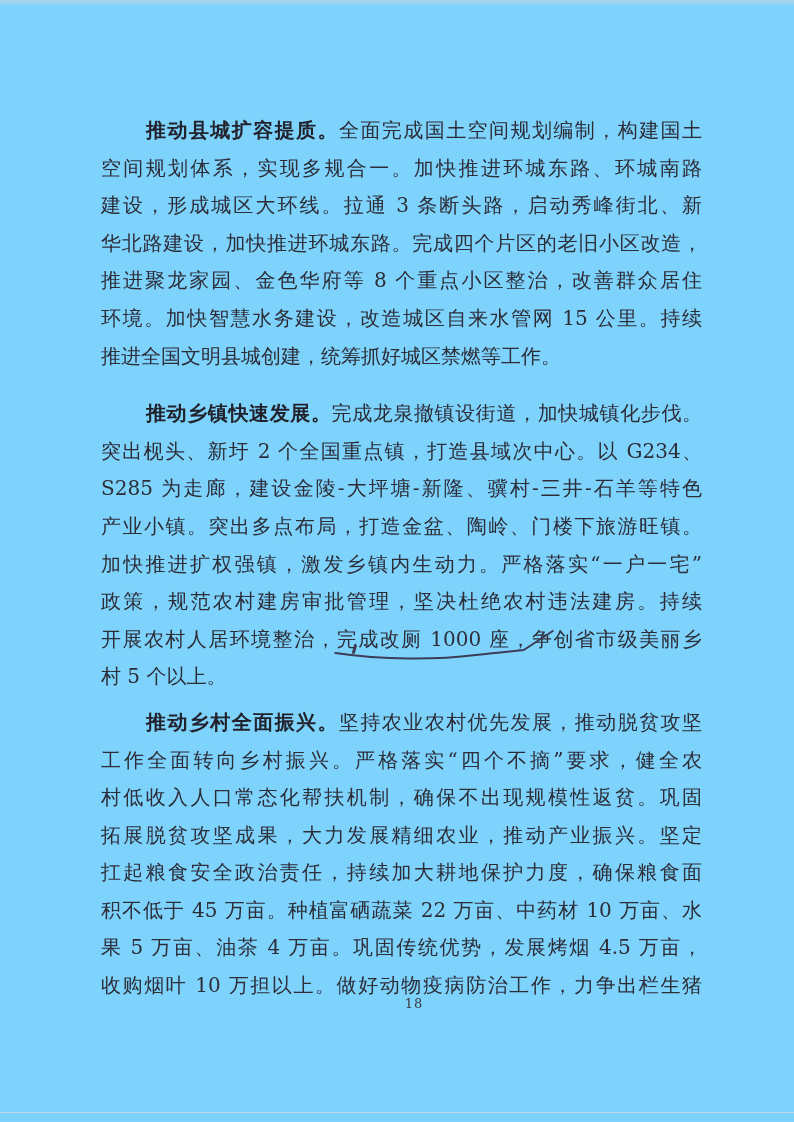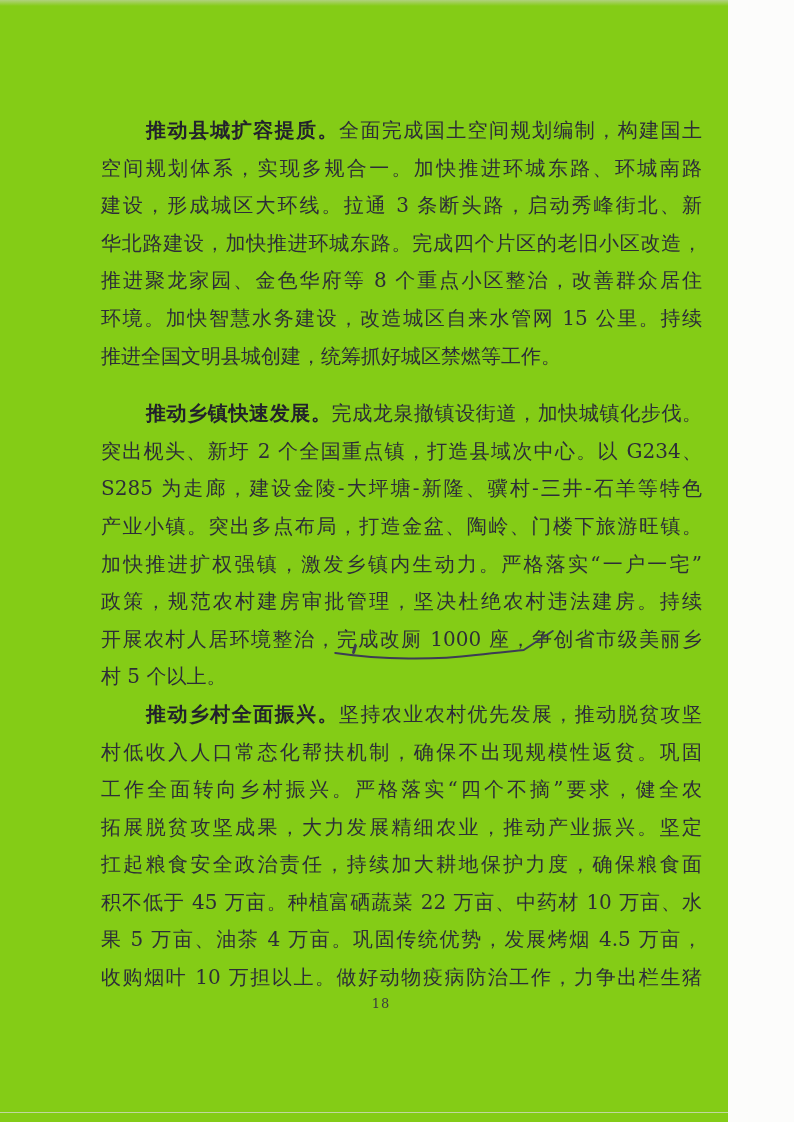--- a/index.html
+++ b/index.html
@@ -5,23 +5,23 @@
   html, body {
     margin: 0;
     padding: 0;
     width: 794px;
     height: 1122px;
     overflow: hidden;
     background: #fcfcfb;
   }
   #page {
     position: relative;
-    width: 728px;
+    width: 794px;
     height: 1122px;
-    background: #84cc16;
+    background: #7dd3fc;
     font-family: "DejaVu Serif", "Liberation Serif", serif;
     text-decoration: underline;
   }
   
   .scan-edge-top {
     position: absolute;
     top: 0; left: 0; right: 0;
     height: 6px;
     background: linear-gradient(#d6d6d4, rgba(255,255,255,0));
     opacity: .55;
@@ -35,21 +35,21 @@
   }
   #doc {
     position: absolute;
     left: 101px;
     top: 112px;
     width: 601px;
     color: #2d2d38;
   }
   .paragraph { margin: 0; }
   .paragraph + .paragraph { margin-top: 20px; }
-  .paragraph:last-child { margin-top: 0; }
+  .paragraph:last-child { margin-top: 8px; }
   .line {
     height: 37.6px;
     line-height: 37.6px;
     font-size: 20px;
     text-align: justify;
     text-align-last: justify;
     white-space: nowrap; 
   }
   .line { white-space: normal; }
   .line.first { text-indent: 45px; }
@@ -111,22 +111,22 @@
         <div class="line"><span>产业小镇。突出多点布局，打造金盆、陶岭、门楼下旅游旺镇。</span></div>
         <div class="line"><span>加快推进扩权强镇，激发乡镇内生动力。严格落实“一户一宅”</span></div>
         <div class="line"><span>政策，规范农村建房审批管理，坚决杜绝农村违法建房。持续</span></div>
         <div class="line"><span>开展农村人居环境整治，</span><span class="pen-underline">完成改厕 1000 座，<svg class="penline" viewBox="0 0 200 16" preserveAspectRatio="none">
               <path d="M2,9 C45,16 92,16 128,11 C152,8 164,7 171,6 L197,-13" fill="none" stroke="#3c3c55" stroke-width="2" stroke-linecap="round" stroke-linejoin="round" vector-effect="non-scaling-stroke"></path>
             </svg></span><span>争创省市级美丽乡</span></div>
         <div class="line short"><span>村 5 个以上。</span></div>
       </div>
       <div class="paragraph">
         <div class="line first"><span class="seg-bold">推动乡村全面振兴。</span><span>坚持农业农村优先发展，推动脱贫攻坚</span></div>
+        <div class="line"><span>工作全面转向乡村振兴。严格落实“四个不摘”要求，健全农</span></div>
         <div class="line"><span>村低收入人口常态化帮扶机制，确保不出现规模性返贫。巩固</span></div>
-        <div class="line"><span>工作全面转向乡村振兴。严格落实“四个不摘”要求，健全农</span></div>
         <div class="line"><span>拓展脱贫攻坚成果，大力发展精细农业，推动产业振兴。坚定</span></div>
         <div class="line"><span>扛起粮食安全政治责任，持续加大耕地保护力度，确保粮食面</span></div>
         <div class="line"><span>积不低于 45 万亩。种植富硒蔬菜 22 万亩、中药材 10 万亩、水</span></div>
         <div class="line"><span>果 5 万亩、油茶 4 万亩。巩固传统优势，发展烤烟 4.5 万亩，</span></div>
         <div class="line"><span>收购烟叶 10 万担以上。做好动物疫病防治工作，力争出栏生猪</span></div>
       </div>
     </div>
 
   <div class="pen-tick"></div>
 

